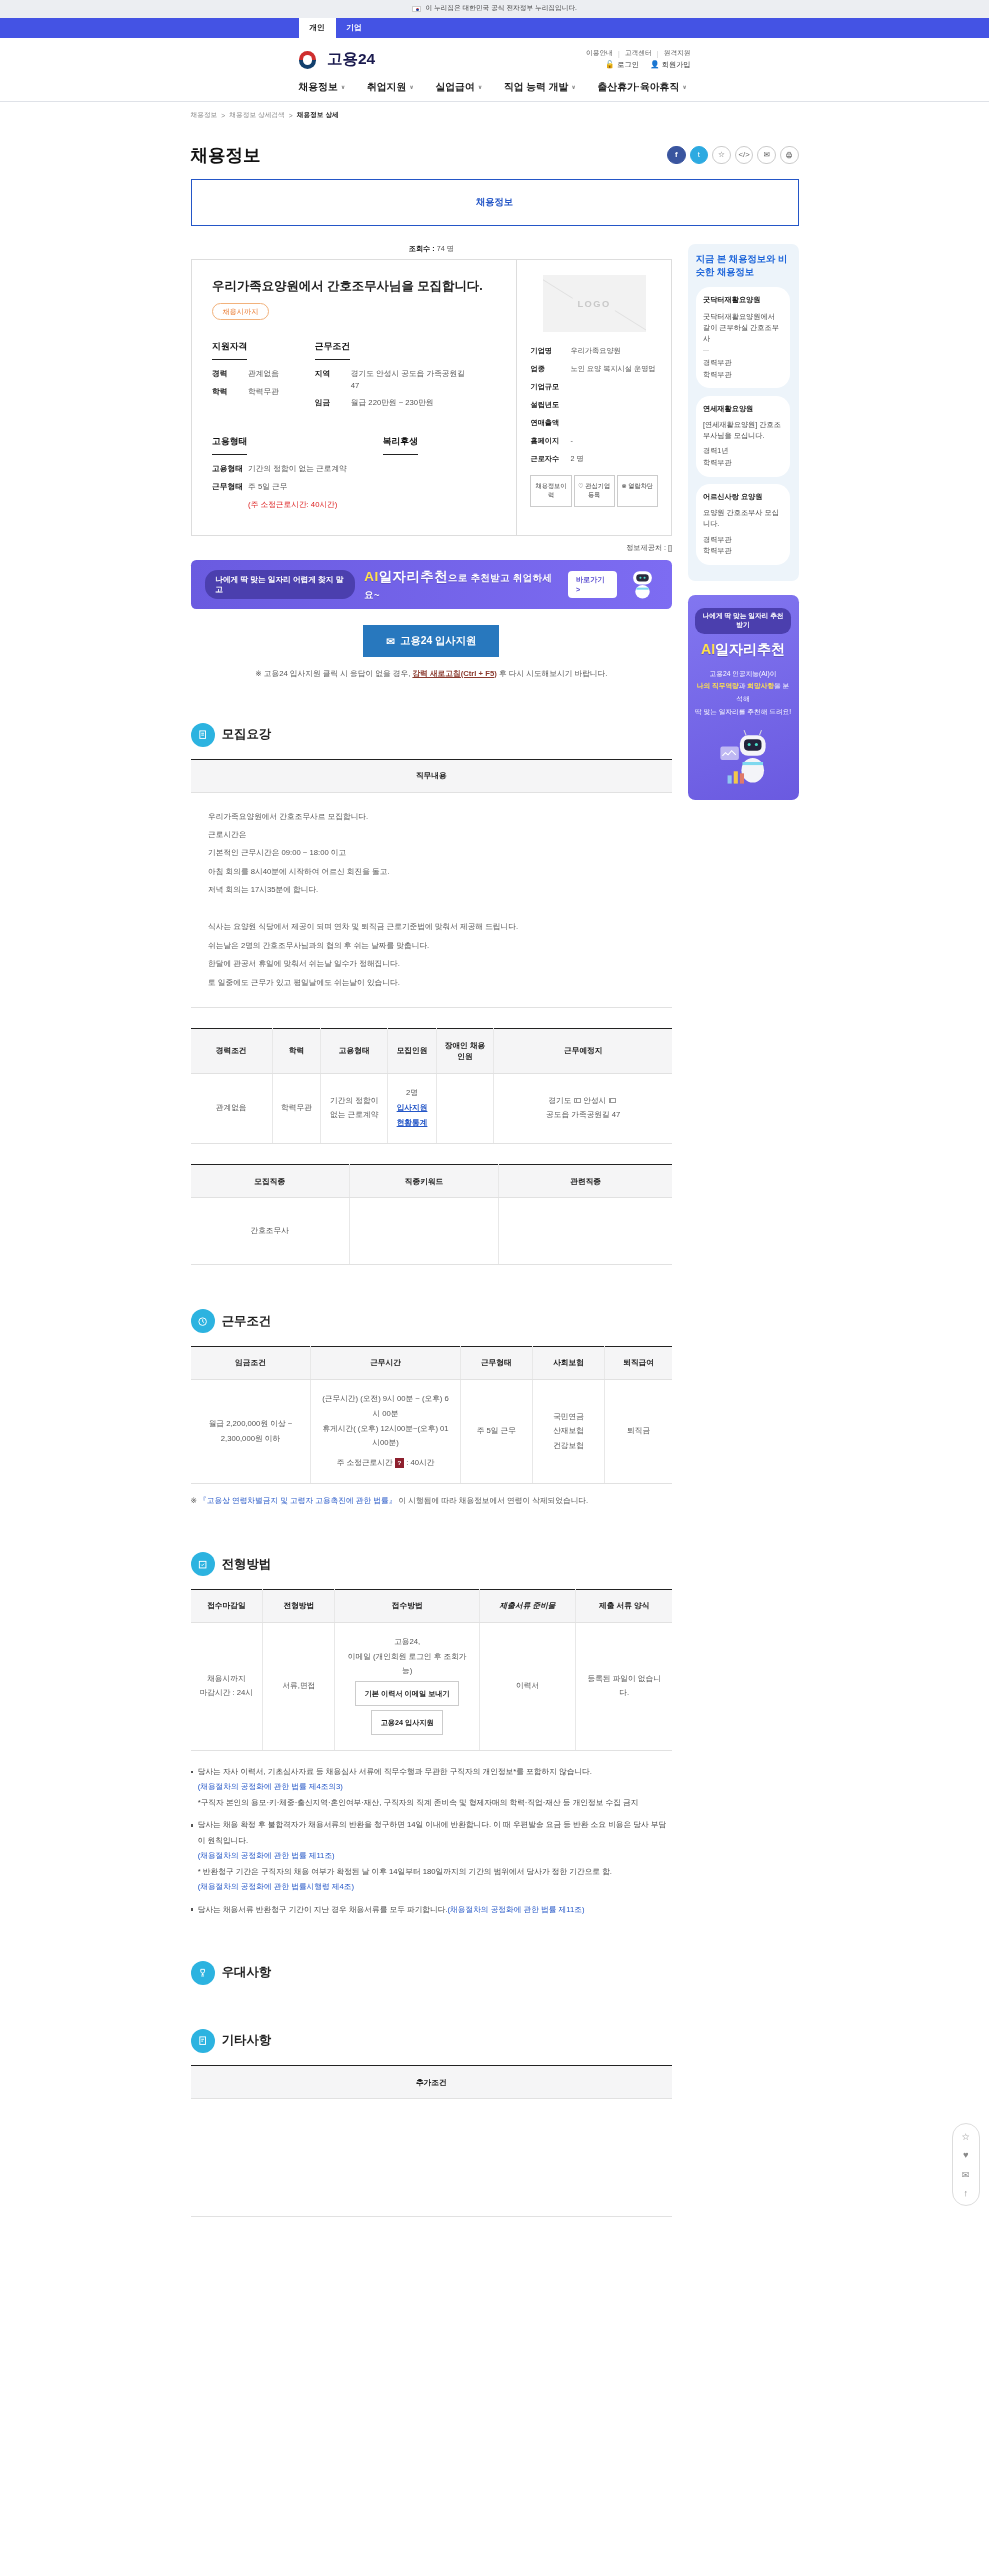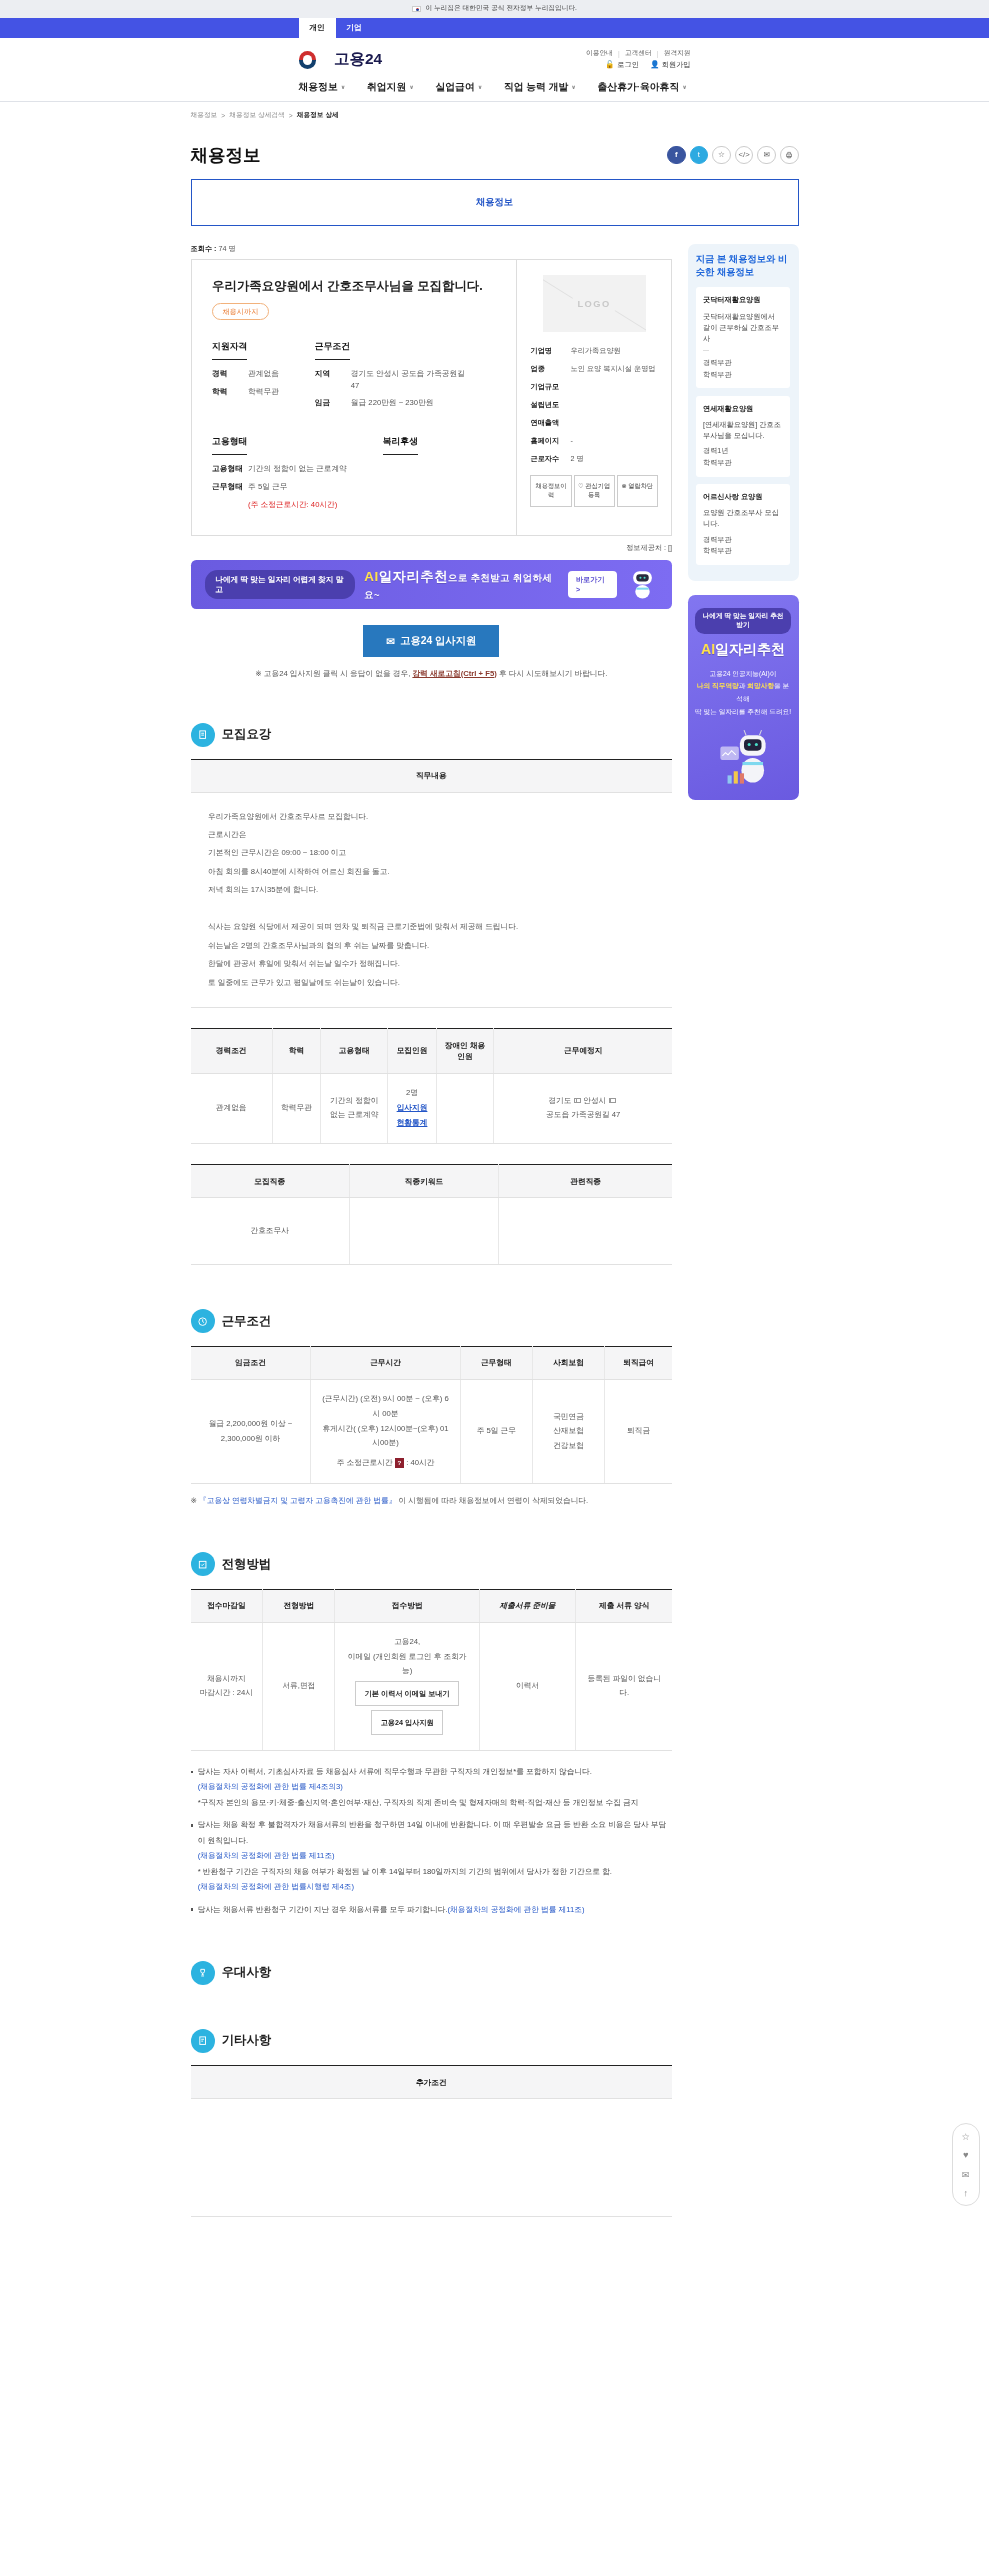--- a/index.html
+++ b/index.html
@@ -9,42 +9,42 @@
   
   .gov-bar{background:#eceef2;height:17.5px;display:flex;align-items:center;justify-content:center;font-size:6.7px;color:#444;gap:4.1px;}
   .flag{width:9.3px;height:6.2px;background:#fff;border:0.5px solid #ccc;position:relative;display:inline-block;}
   .flag::after{content:"";position:absolute;left:2.6px;top:1px;width:3.6px;height:3.6px;border-radius:50%;background:linear-gradient(180deg,#cf2e2e 50%,#22409a 50%);}
   .blue-band{background:#4453e4;height:20.6px;position:relative;}
   .band-in{width:392px;margin:0 auto;display:flex;height:100%;}
   .top-tab{width:37px;display:flex;align-items:center;justify-content:center;font-size:7.7px;font-weight:bold;color:#fff;cursor:pointer;}
   .top-tab.active{background:#fff;color:#222;}
   .hdr{width:392px;margin:0 auto;padding:11.3px 0 0;}
   .hdr-top{display:flex;align-items:flex-start;justify-content:space-between;}
-  .logo{display:flex;align-items:center;gap:18px;font-size:15.5px;font-weight:bold;color:#1a1a4e;}
+  .logo{display:flex;align-items:center;gap:11px;font-size:15.5px;font-weight:bold;color:#1a1a4e;}
   .logo-sym{width:17.5px;height:17.5px;border-radius:50%;background:conic-gradient(#cf2e2e 0 90deg,#123f6d 90deg 270deg,#cf2e2e 270deg 360deg);position:relative;}
   .logo-sym::after{content:"";position:absolute;inset:4.1px;border-radius:50%;background:#fff;}
   .util{display:flex;gap:5.2px;font-size:6.7px;color:#555;align-items:center;}
   .util .sep{color:#ccc;}
   .hdr-login{display:flex;gap:11.3px;justify-content:flex-end;margin-top:2px;font-size:7.2px;color:#333;}
   .hdr-login span.ico{font-size:7.7px;}
   .gnb{display:flex;gap:21.6px;margin-top:10.3px;padding-bottom:7.2px;font-size:9.8px;font-weight:bold;color:#222;}
   .gnb .it{display:flex;align-items:center;gap:3.1px;cursor:pointer;}
   .gnb .car{font-size:5.7px;color:#888;}
   .hdr-line{border-bottom:0.5px solid #dfe2e8;}
   
   .crumb{padding:9.3px 0;font-size:6.7px;color:#888;display:flex;gap:4.1px;align-items:center;}
   .crumb b{color:#222;}
   .pg-head{display:flex;justify-content:space-between;align-items:center;margin:13.4px 0 12.4px;}
   .pg-title{font-size:17.5px;font-weight:bold;color:#111;}
   .shares{display:flex;gap:4.1px;}
   .sh{width:18.5px;height:18.5px;border-radius:50%;display:flex;align-items:center;justify-content:center;font-size:7.7px;border:0.5px solid #ccc;color:#666;background:#fff;cursor:pointer;}
   .sh.fb{background:#3a559f;border-color:#3a559f;color:#fff;font-weight:bold;}
   .sh.tw{background:#2daae1;border-color:#2daae1;color:#fff;}
   .tabbox{border:1px solid #2456c7;height:47px;display:flex;align-items:center;justify-content:center;color:#2456c7;font-weight:bold;font-size:9.3px;margin-bottom:17.5px;}
-  .views{text-align:left;font-size:7.2px;color:#555;margin-bottom:5.2px;}
+  .views{text-align:center;font-size:7.2px;color:#555;margin-bottom:5.2px;}
   .views b{color:#222;}
   
   .cols{display:flex;gap:15.5px;align-items:flex-start;}
   .main{width:482px;}
   .side{width:111px;}
   
   .sumcard{border:0.5px solid #ddd;display:flex;}
   .sum-l{flex:1;padding:18.5px 20.6px;}
   .job-title{font-size:12.4px;font-weight:bold;color:#222;line-height:1.4;}
   .badge{display:inline-block;border:0.5px solid #f2b27c;color:#e8762a;border-radius:10.3px;padding:2.6px 9.3px;font-size:7.2px;margin-top:7.2px;}
@@ -94,21 +94,21 @@
   .note .lk{color:#2456c7;}
   .bullets{margin-top:13.4px;font-size:7.7px;line-height:2.0;color:#444;}
   .bullets .b{padding-left:7.2px;position:relative;margin-bottom:7.2px;}
   .bullets .b::before{content:"";position:absolute;left:0;top:6.7px;width:2.6px;height:2.6px;background:#555;}
   .bullets .lk{color:#2456c7;display:block;}
   .cell-btn{display:inline-block;border:0.5px solid #ccc;background:#fff;padding:4.6px 8.2px;font-size:7.2px;color:#222;font-weight:bold;margin:2.1px 0;cursor:pointer;}
   .em-blue{color:#2456c7;font-weight:bold;}
   
   .side-card{background:#edf4fa;border-radius:7.2px;padding:9.3px 8.2px;margin-bottom:13.4px;}
   .side-card h3{color:#1c64d9;font-size:9.3px;line-height:1.4;margin-bottom:8.2px;}
-  .sjob{background:#fff;border-radius:3px;padding:8.2px 7.2px;margin-bottom:7.2px;font-size:7.2px;cursor:pointer;}
+  .sjob{background:#fff;border-radius:14px;padding:8.2px 7.2px;margin-bottom:7.2px;font-size:7.2px;cursor:pointer;}
   .sjob .c{font-weight:bold;color:#222;margin-bottom:5.2px;}
   .sjob .t{color:#444;line-height:1.55;border:none;}
   .sjob .dots{color:#888;}
   .sjob .m{color:#555;margin-top:4.1px;line-height:1.6;}
   .ai-card{background:linear-gradient(160deg,#8276f0,#6a5ae0);border-radius:7.2px;padding:13.4px 7.2px 0;color:#fff;text-align:center;overflow:hidden;}
   .ai-card .bub{display:inline-block;background:#4b3fae;border-radius:9.3px;padding:4.1px 7.2px;font-size:6.7px;font-weight:bold;}
   .ai-card .brand{font-size:14px;font-weight:bold;margin:7.2px 0 8.2px;text-shadow:0 1px 0 rgba(0,0,0,.2);}
   .ai-card .brand .y{color:#ffe14d;}
   .ai-card .d{font-size:6.7px;line-height:1.9;}
   .ai-card .d .y{color:#ffe14d;font-weight:bold;}

